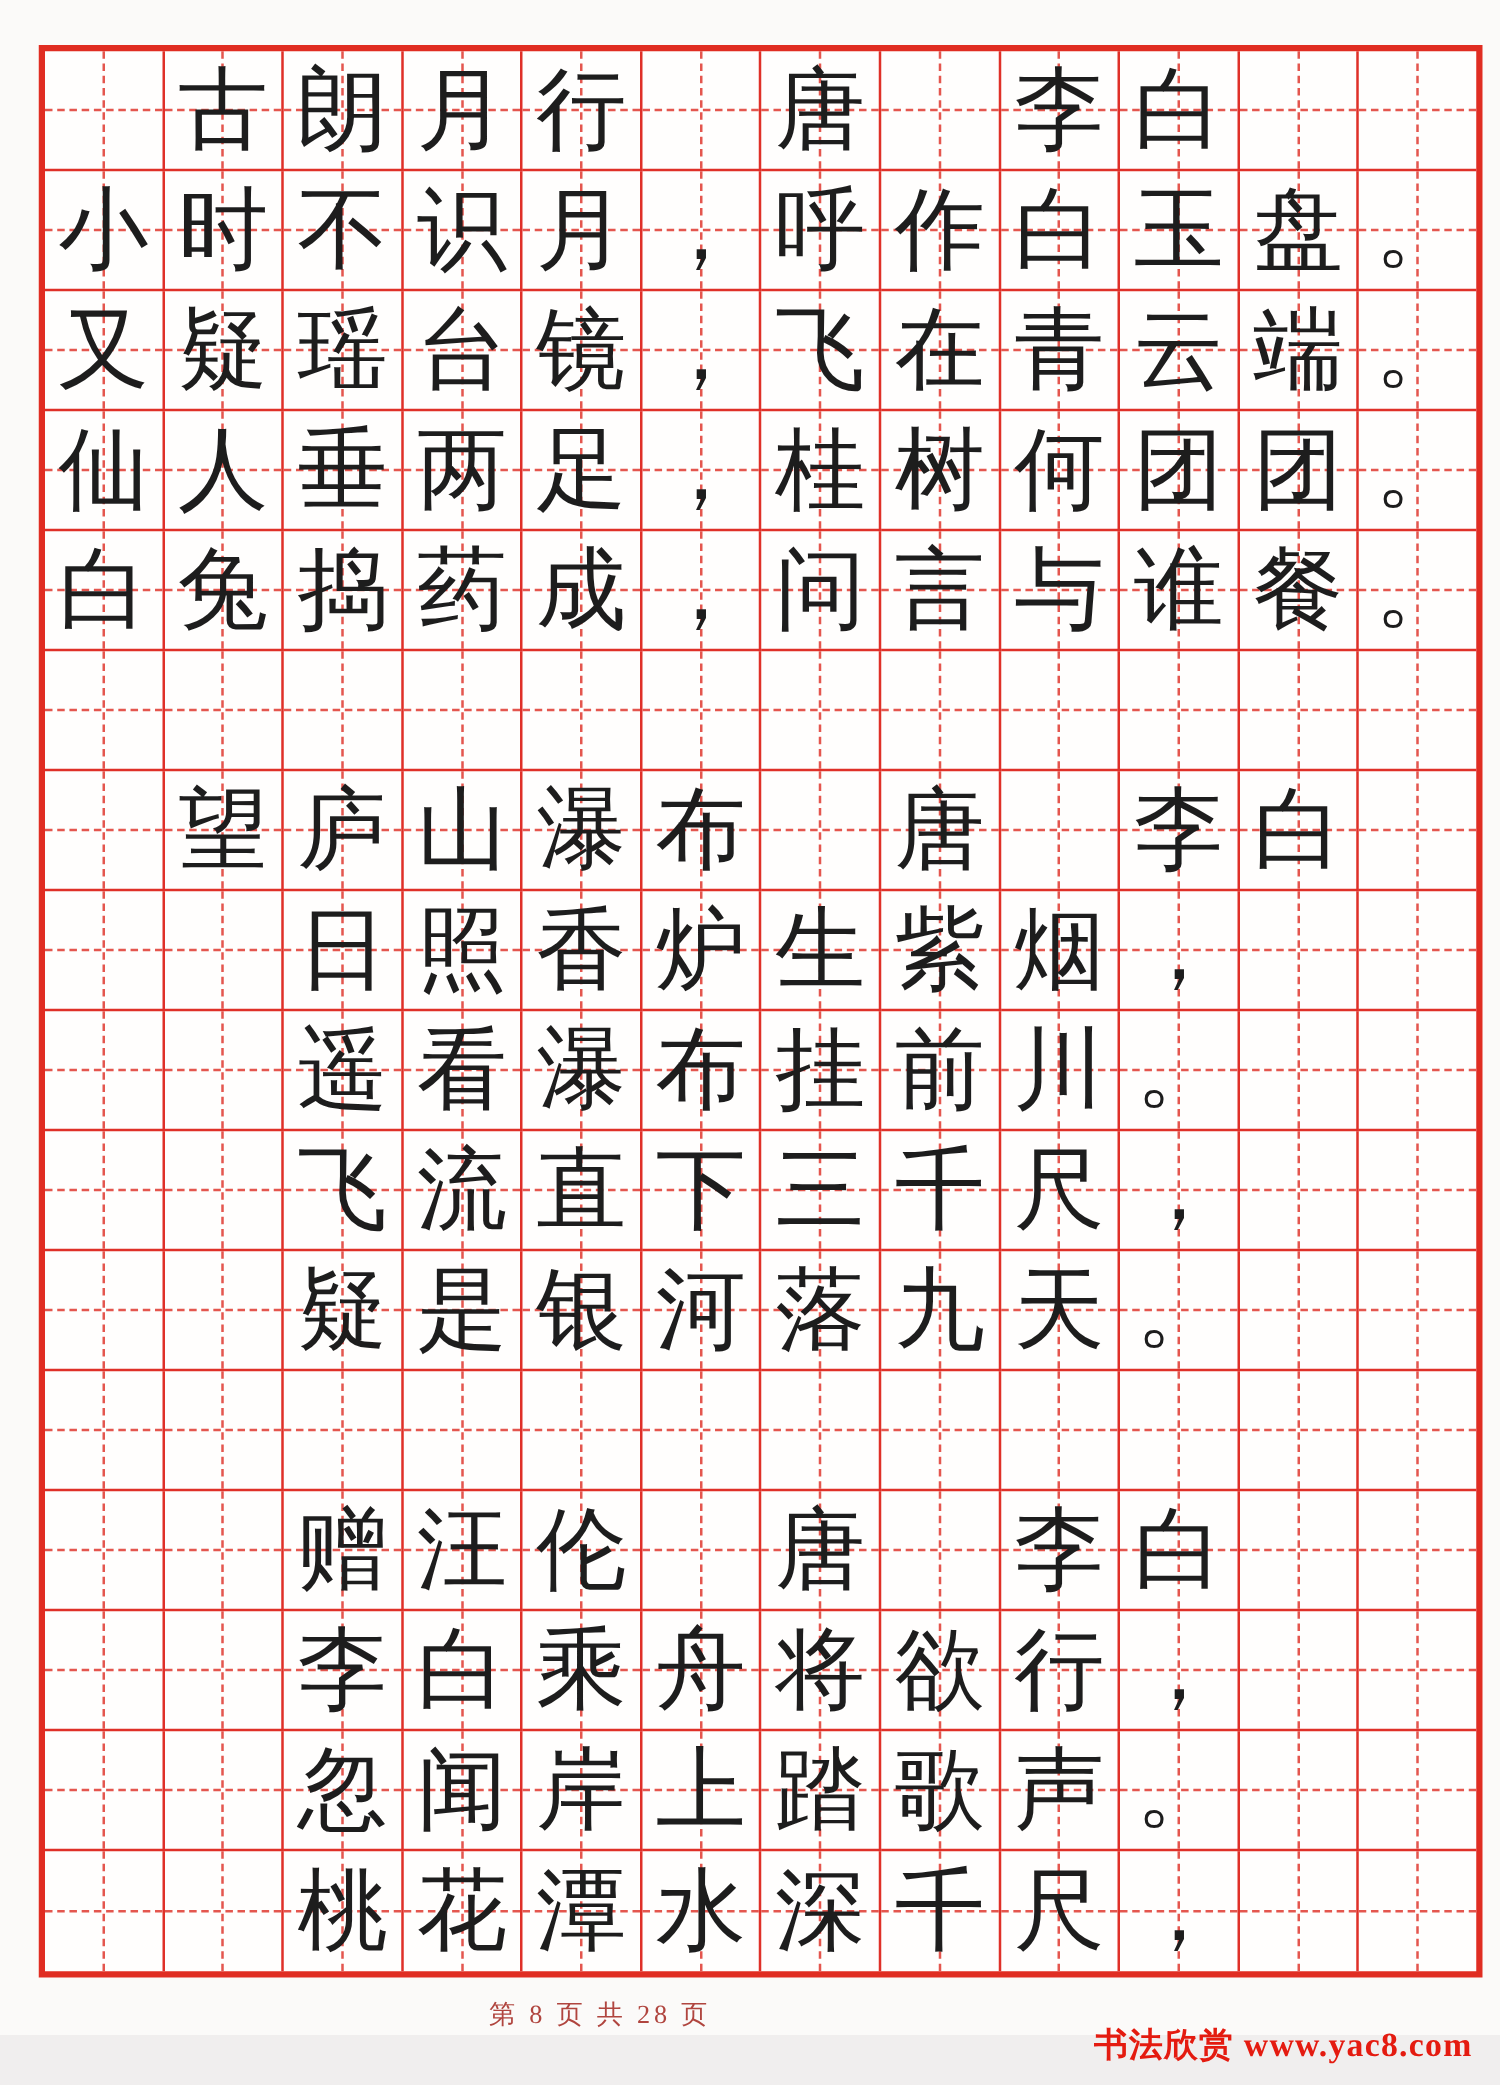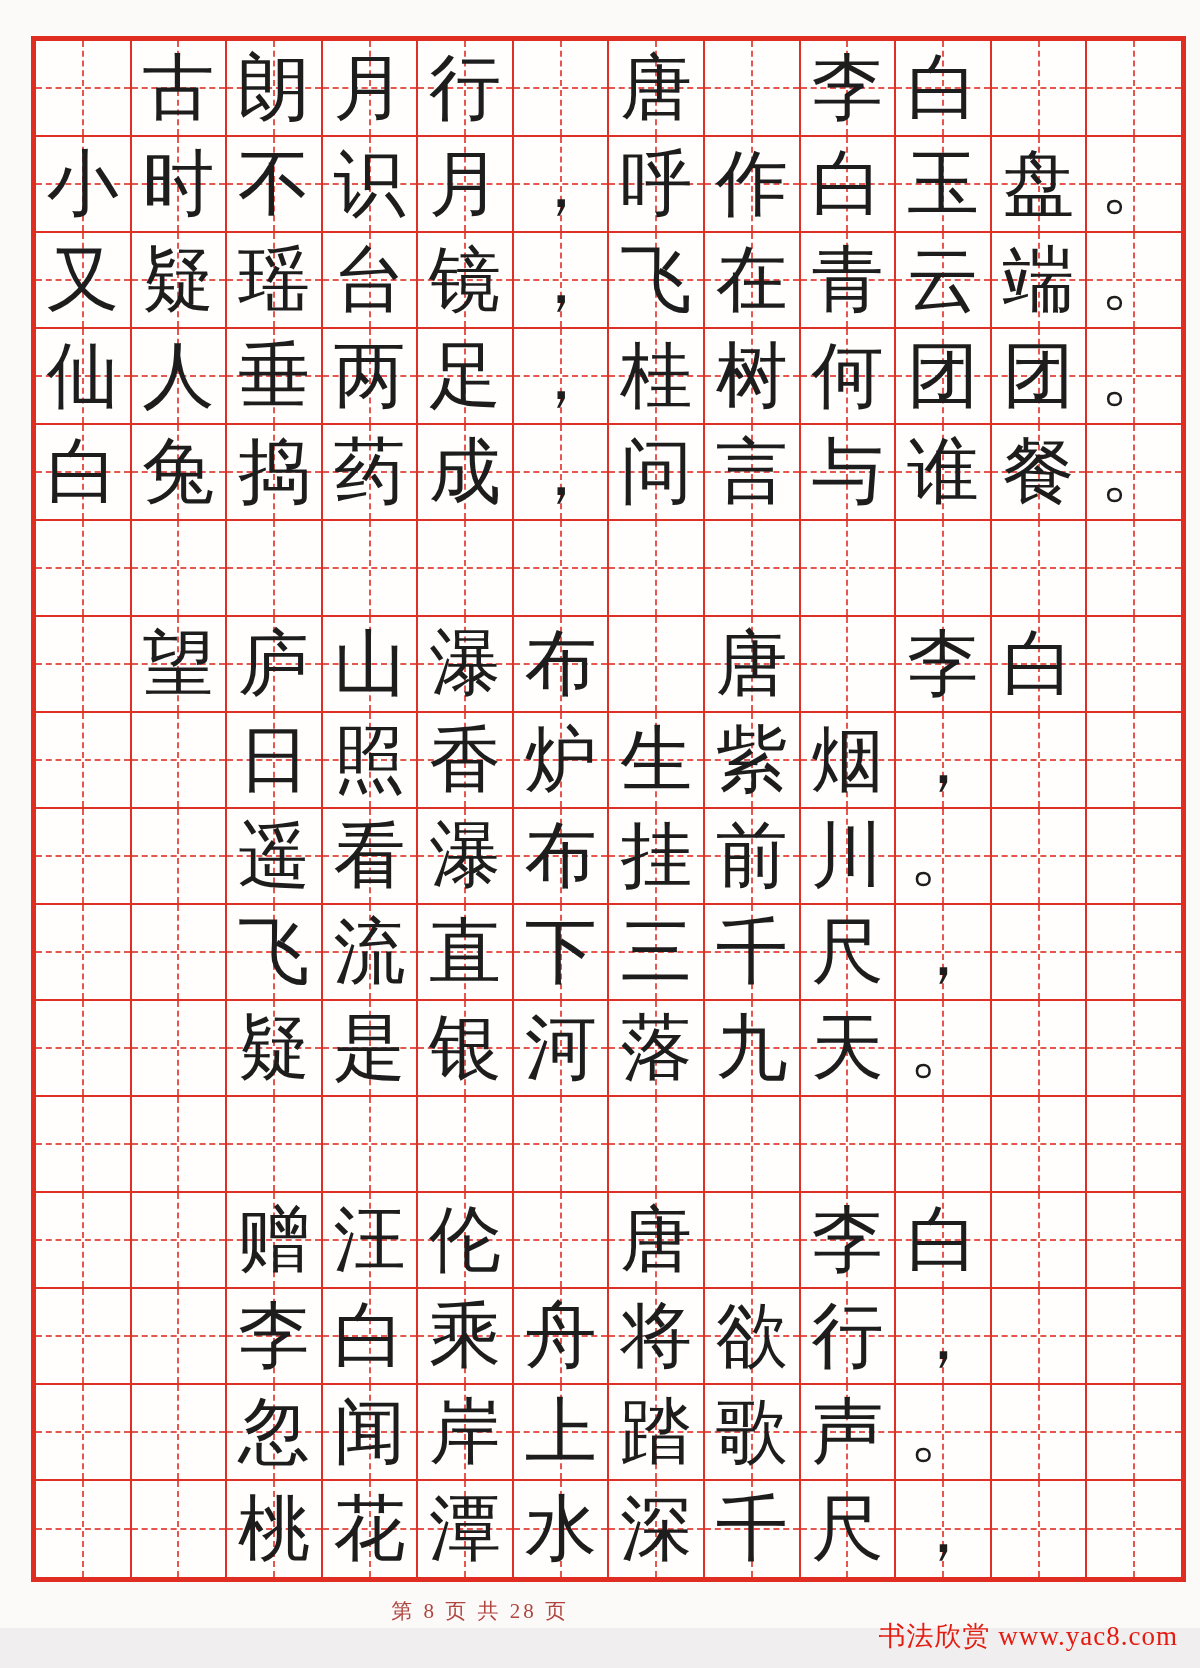--- a/index.html
+++ b/index.html
@@ -99,21 +99,21 @@
     font-size: 21px;
     letter-spacing: 3px;
     color: #b0453f;
     font-family: "Liberation Serif", "DejaVu Serif", serif;
   }
   .watermark {
     position: absolute;
     top: 1618px;
     right: 22px;
     font-size: 27px;
-    font-weight: normal;
+    font-weight: bold;
     letter-spacing: 1px;
     color: #e41b10;
     z-index: 3;
     font-family: "Liberation Serif", "DejaVu Serif", serif;
   }
 </style>
 </head>
 <body>
 
 <div class="bottom-band"></div>

